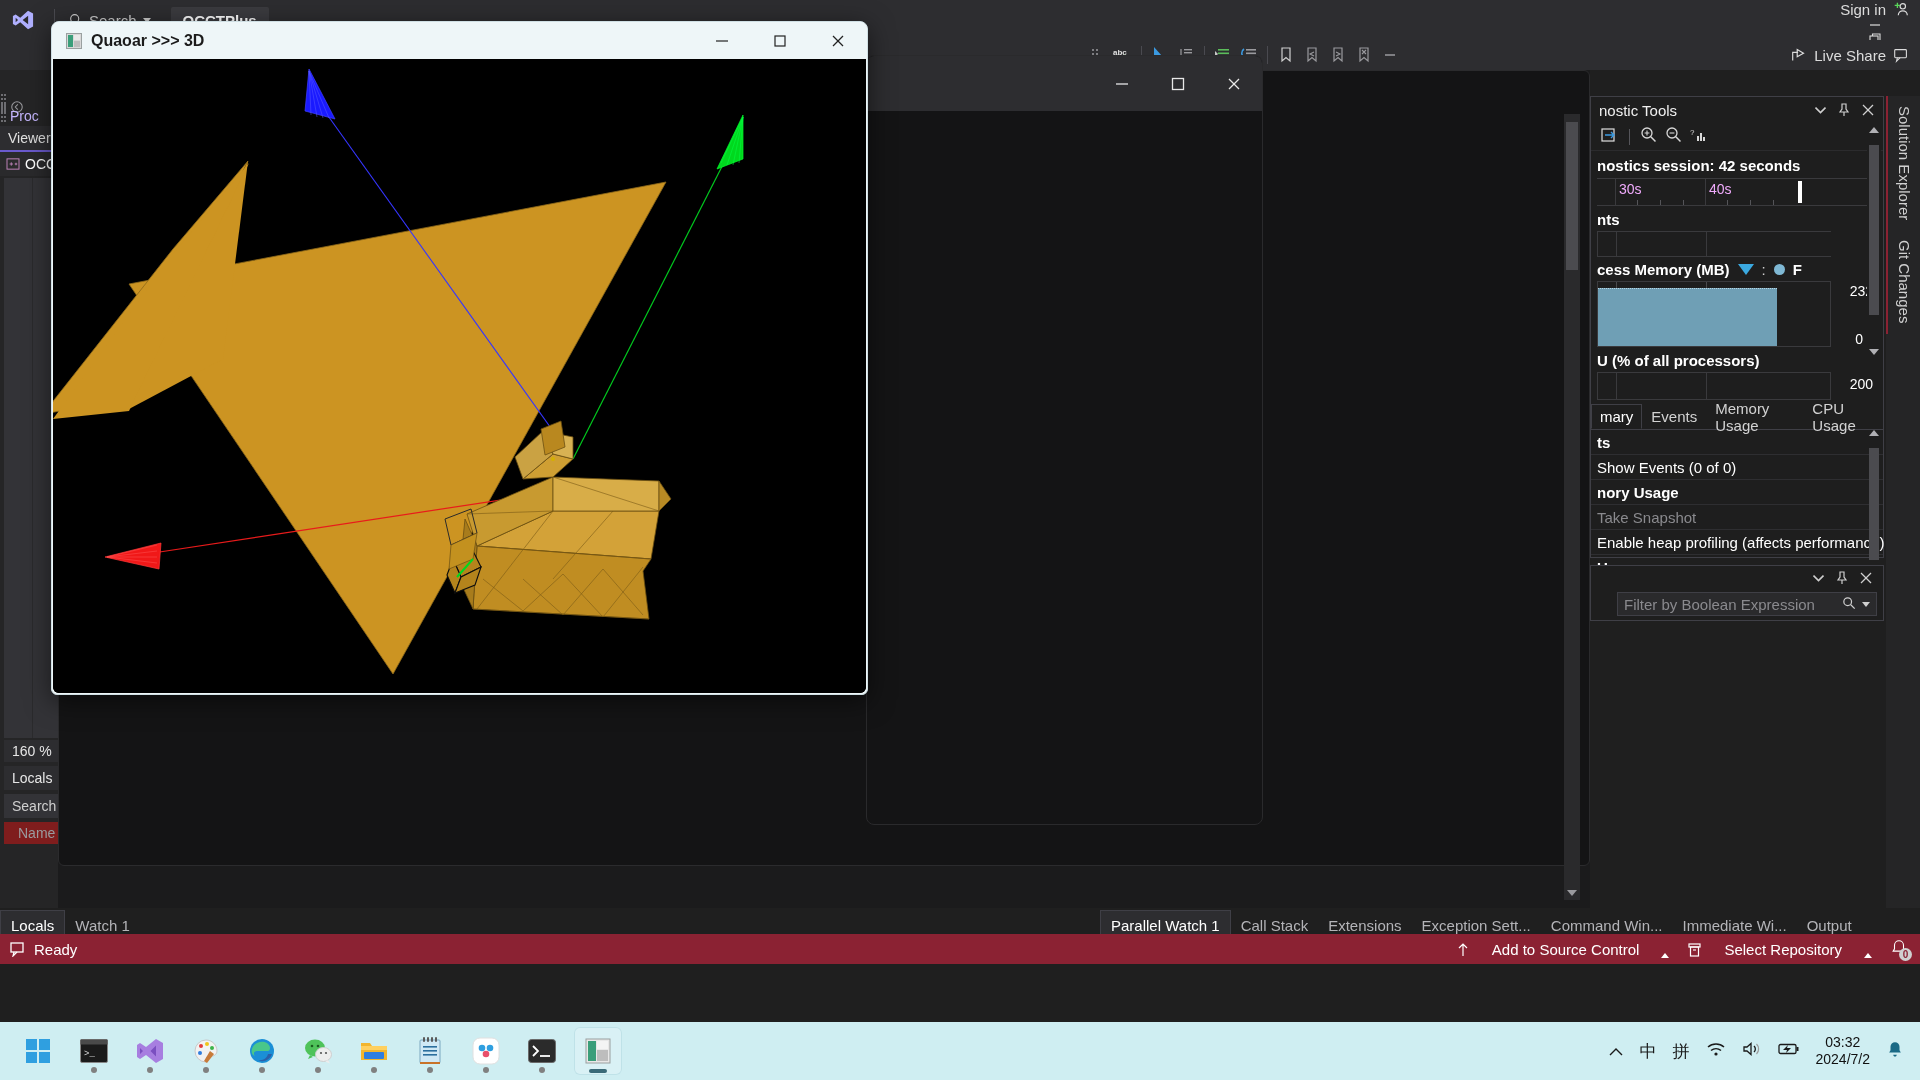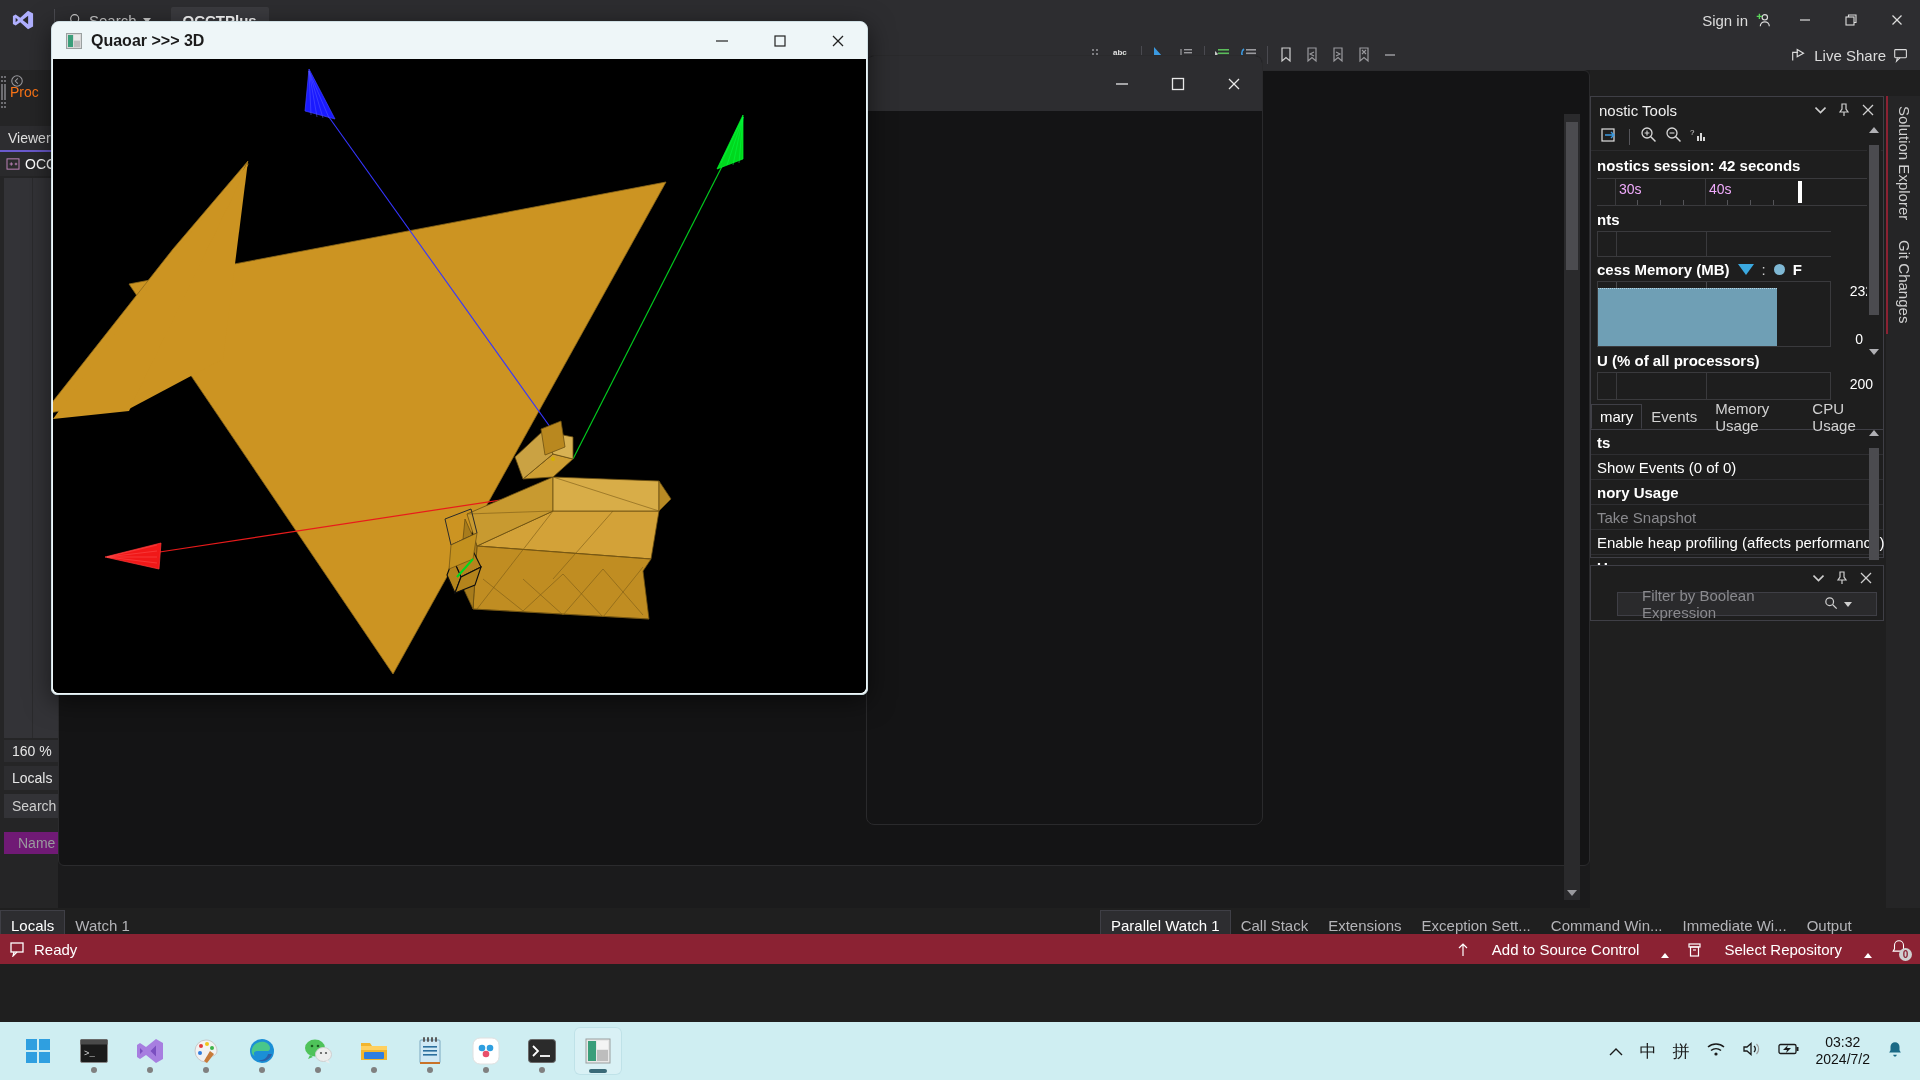--- a/index.html
+++ b/index.html
@@ -43,21 +43,21 @@
   .vs-search .mag { width: 14px; height: 14px; }
   .caret-d {
     width: 0; height: 0; border-left: 4px solid transparent; border-right: 4px solid transparent;
     border-top: 5px solid #cfcfcf;
   }
   .sln-chip {
     margin-left: 14px; background: #3b3b3f; color: #ffffff;
     font-size: 15px; font-weight: bold; padding: 5px 12px; border-radius: 2px;
   }
   .titlebar-right {
-    margin-left: auto; display: flex; align-items: center; height: 40px;
+    margin-left: auto; display: flex; align-items: center; height: 40px; flex-direction: column;
   }
   .signin { color: #dcdcdc; font-size: 15px; display: flex; align-items: center; gap: 6px; padding: 0 10px; }
   .wbtn {
     width: 46px; height: 40px; display: flex; align-items: center; justify-content: center;
     color: #dcdcdc;
   }
 
   
   .vs-toolbar {
     position: absolute; top: 40px; left: 0; right: 0; height: 30px;
@@ -102,21 +102,21 @@
     background: #2d2d30; color: #e6e6e6; font-size: 14px;
     display: flex; align-items: center; padding-left: 8px; white-space: nowrap;
   }
   .lp-search {
     position: absolute; bottom: -12px; left: 4px; right: 0; height: 24px;
     background: #333337; color: #cfcfcf; font-size: 14px;
     display: flex; align-items: center; padding-left: 8px; white-space: nowrap;
   }
   .proc-row {
     position: absolute; left: 0; top: 4px; width: 58px; height: 40px;
-    display: flex; align-items: flex-start; gap: 4px; color: #f97316; font-size: 14px;
+    display: flex; align-items: flex-end; gap: 4px; color: #c4b5fd; font-size: 14px;
     overflow: hidden; white-space: nowrap;
   }
   .dotgrip { width: 6px; height: 22px; }
   .dotgrip i {
     display:block; width:2px; height:2px; background:#6e6e72; margin:2px 0 0 1px;
     box-shadow: 3px 0 0 #6e6e72;
   }
 
   
   .editor-area {
@@ -257,21 +257,21 @@
   .diag-list-scroll .thumb { position:absolute; left:2px; right:2px; top:18px; bottom:20px; background:#4b4b4f; }
 
   
   .pw-panel {
     position: absolute; right: 36px; top: 565px; width: 294px; height: 56px;
     background: #1e1e1e; border: 1px solid #3f3f46;
   }
   .pw-header { height: 24px; display: flex; align-items: center; padding-right: 6px; }
   .pw-filter {
     margin: 2px 6px 0 26px; height: 24px; background: #2a2a2c; border: 1px solid #3f3f46;
-    display: flex; align-items: center; padding: 0 24px; color: #8a8a8e; font-size: 15px;
+    display: flex; align-items: center; padding: 0 6px; color: #8a8a8e; font-size: 15px;
   }
   .pw-filter .mag2 { margin-left: auto; }
 
   
   .right-dock {
     position: absolute; right: 0; top: 96px; width: 34px; bottom: 114px;
     background: #252526;
   }
   .rv-tab {
     writing-mode: vertical-rl; text-orientation: mixed;
@@ -530,21 +530,21 @@
               <rect x="1" y="1" width="14" height="12" fill="none" stroke="#c586c0" stroke-width="1.1"></rect>
               <path d="M4 7h4M6 5v4M10 7h3M11.5 5.5v3" stroke="#c586c0" stroke-width="1"></path>
             </svg>
           <span>OCC</span>
         </div>
         <div class="lp-body"></div>
         <div class="lp-zoom">160 %</div>
         <div class="lp-locals">Locals</div>
         <div class="lp-search">Search</div>
       </div>
-      <div style="position:absolute;left:4px;bottom:54px;width:54px;height:22px;background:#701a75;color:#9a9a9e;font-size:14px;display:flex;align-items:center;padding-left:14px;overflow:hidden;white-space:nowrap">Name</div>
+      <div style="position:absolute;left:4px;bottom:64px;width:54px;height:22px;background:#7f1d1d;color:#9a9a9e;font-size:14px;display:flex;align-items:center;padding-left:14px;overflow:hidden;white-space:nowrap">Name</div>
     </div>
 
     <div class="editor-area">
       <div class="editor-inner"></div>
       <div class="vscroll">
         <div class="thumb"></div>
         <div class="arr">
             <span class="tri-d"></span>
           </div>
       </div>

